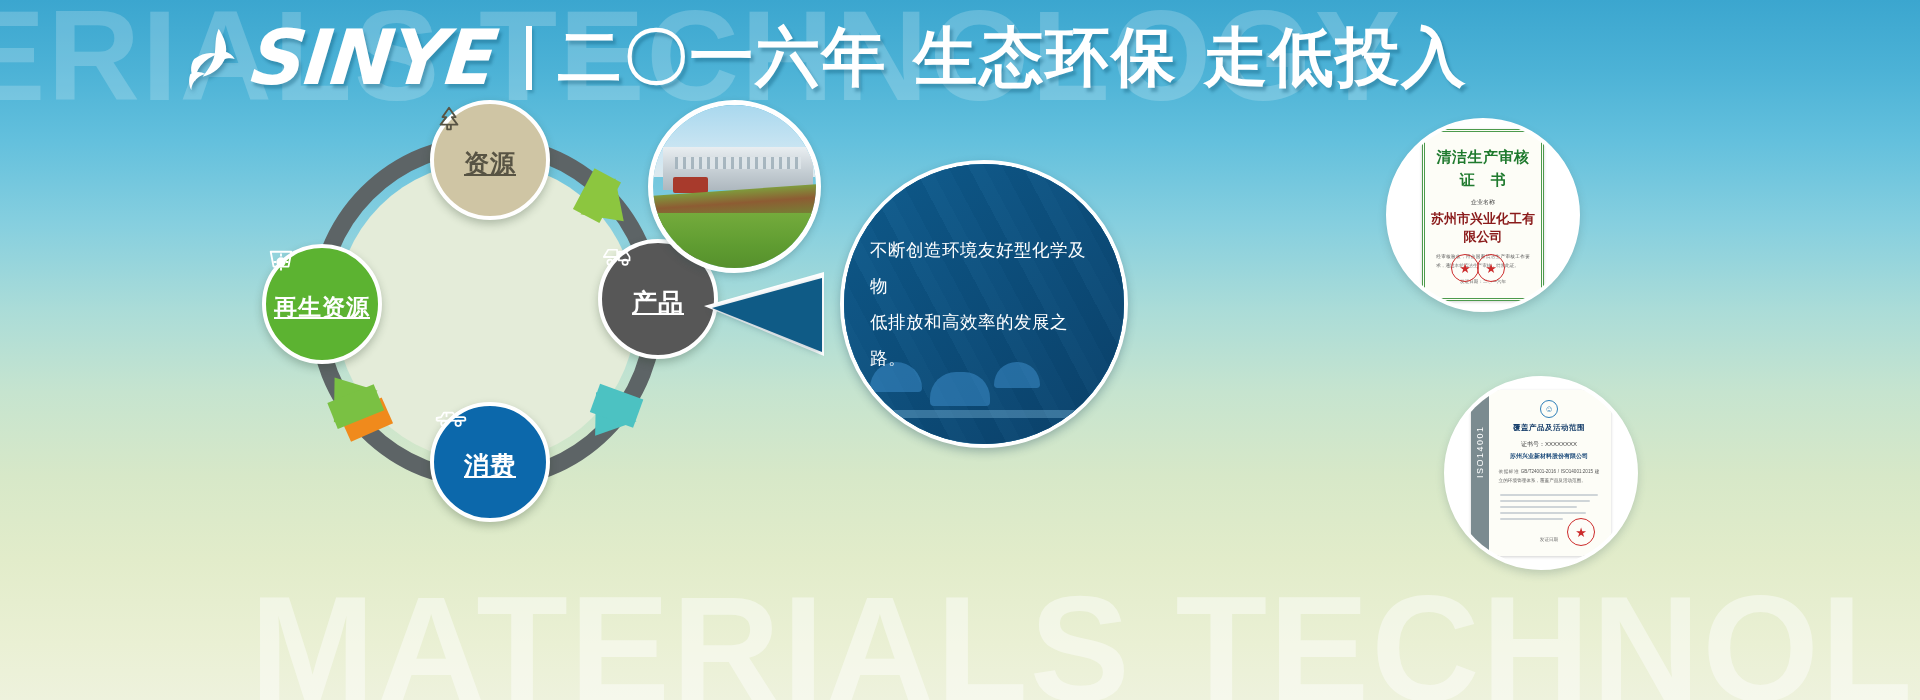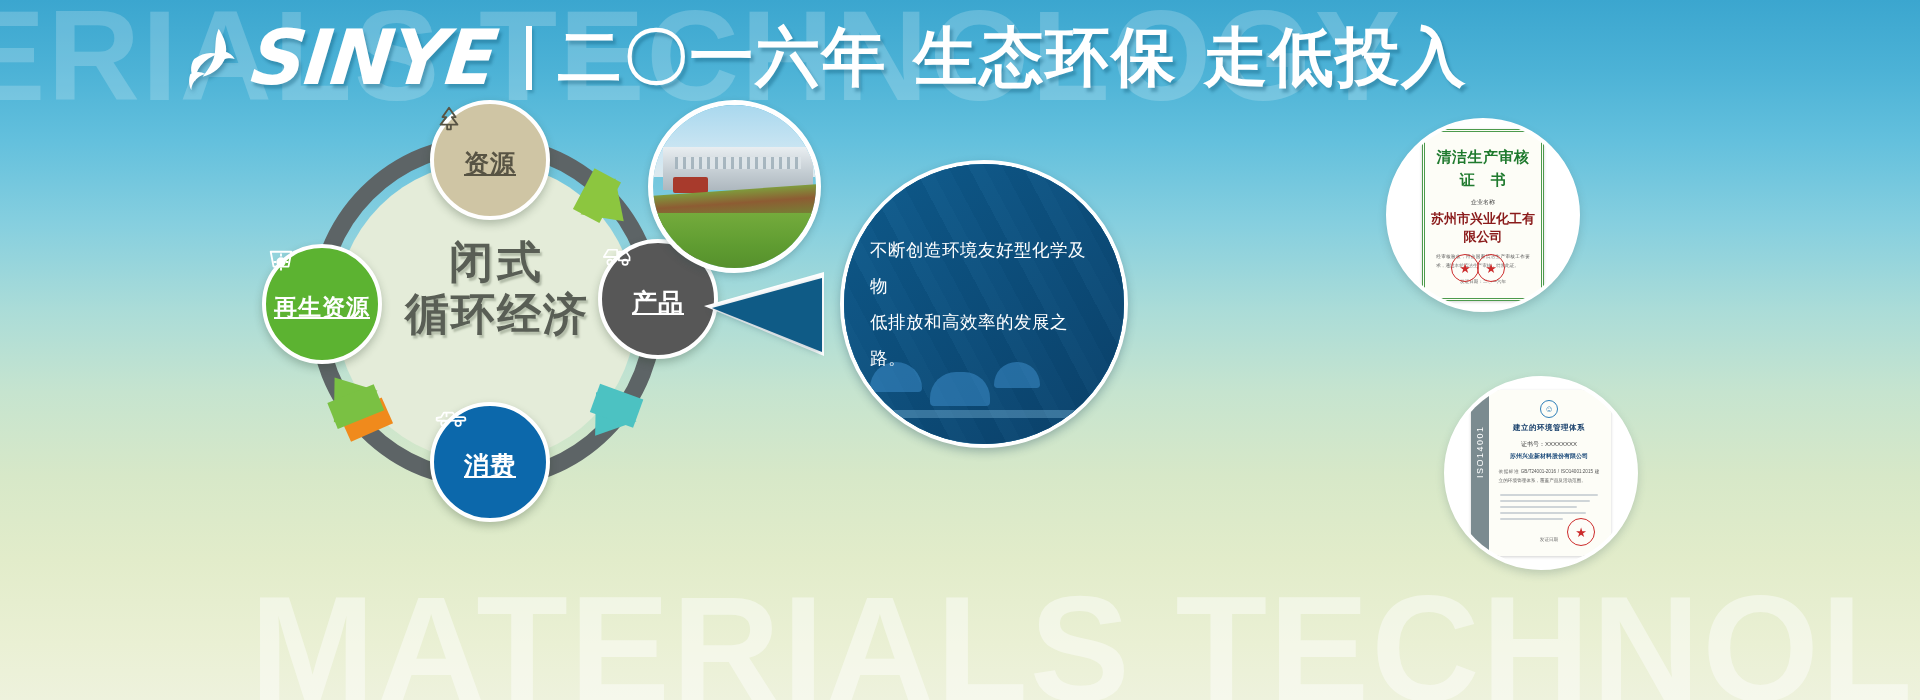--- a/index.html
+++ b/index.html
@@ -345,24 +345,20 @@
       <span class="nicon">
         <svg width="30" height="28" viewBox="0 0 32 30" fill="none" stroke="#ffffff" stroke-width="2" stroke-linejoin="round">
           <path d="M5 4 h22 l-3 16 H8 Z"></path>
           <circle cx="16" cy="15" r="5" fill="#ffffff" stroke="none"></circle>
           <path d="M16 6 v3 M16 21 v3 M8 15 h3 M21 15 h3" stroke="#ffffff"></path>
         </svg>
       </span>
       <span class="nlabel" style="font-size:23px">再生资源</span>
     </div>
 
-    <div class="center-label">
-      <span class="l1">闭式</span>
-      <span class="l2">循环经济</span>
-    </div>
   </div>
 
   <div class="photo-circle">
     <div class="sky"></div>
     <div class="bldg"></div>
     <div class="truck"></div>
     <div class="shrubs"></div>
     <div class="lawn"></div>
   </div>
 
@@ -403,21 +399,21 @@
   </div>
 
   <div class="cert-circle cert2">
     <div class="cert-page">
       <div class="spine">
         <span>ISO14001</span>
       </div>
       <div class="ct-emblem">
         <span>☺</span>
       </div>
-      <div class="ct-title">建立的环境管理体系</div>
+      <div class="ct-title">覆盖产品及活动范围</div>
       <div class="ct-sub">证书号：XXXXXXXX</div>
       <div class="ct-company">苏州兴业新材料股份有限公司</div>
       <div class="ct-body">依据标准 GB/T24001-2016 / ISO14001:2015 建立的环境管理体系，覆盖产品及活动范围。</div>
       <div class="ct-lines">
           <i></i>
           <i></i>
           <i></i>
           <i></i>
           <i></i>
         </div>

